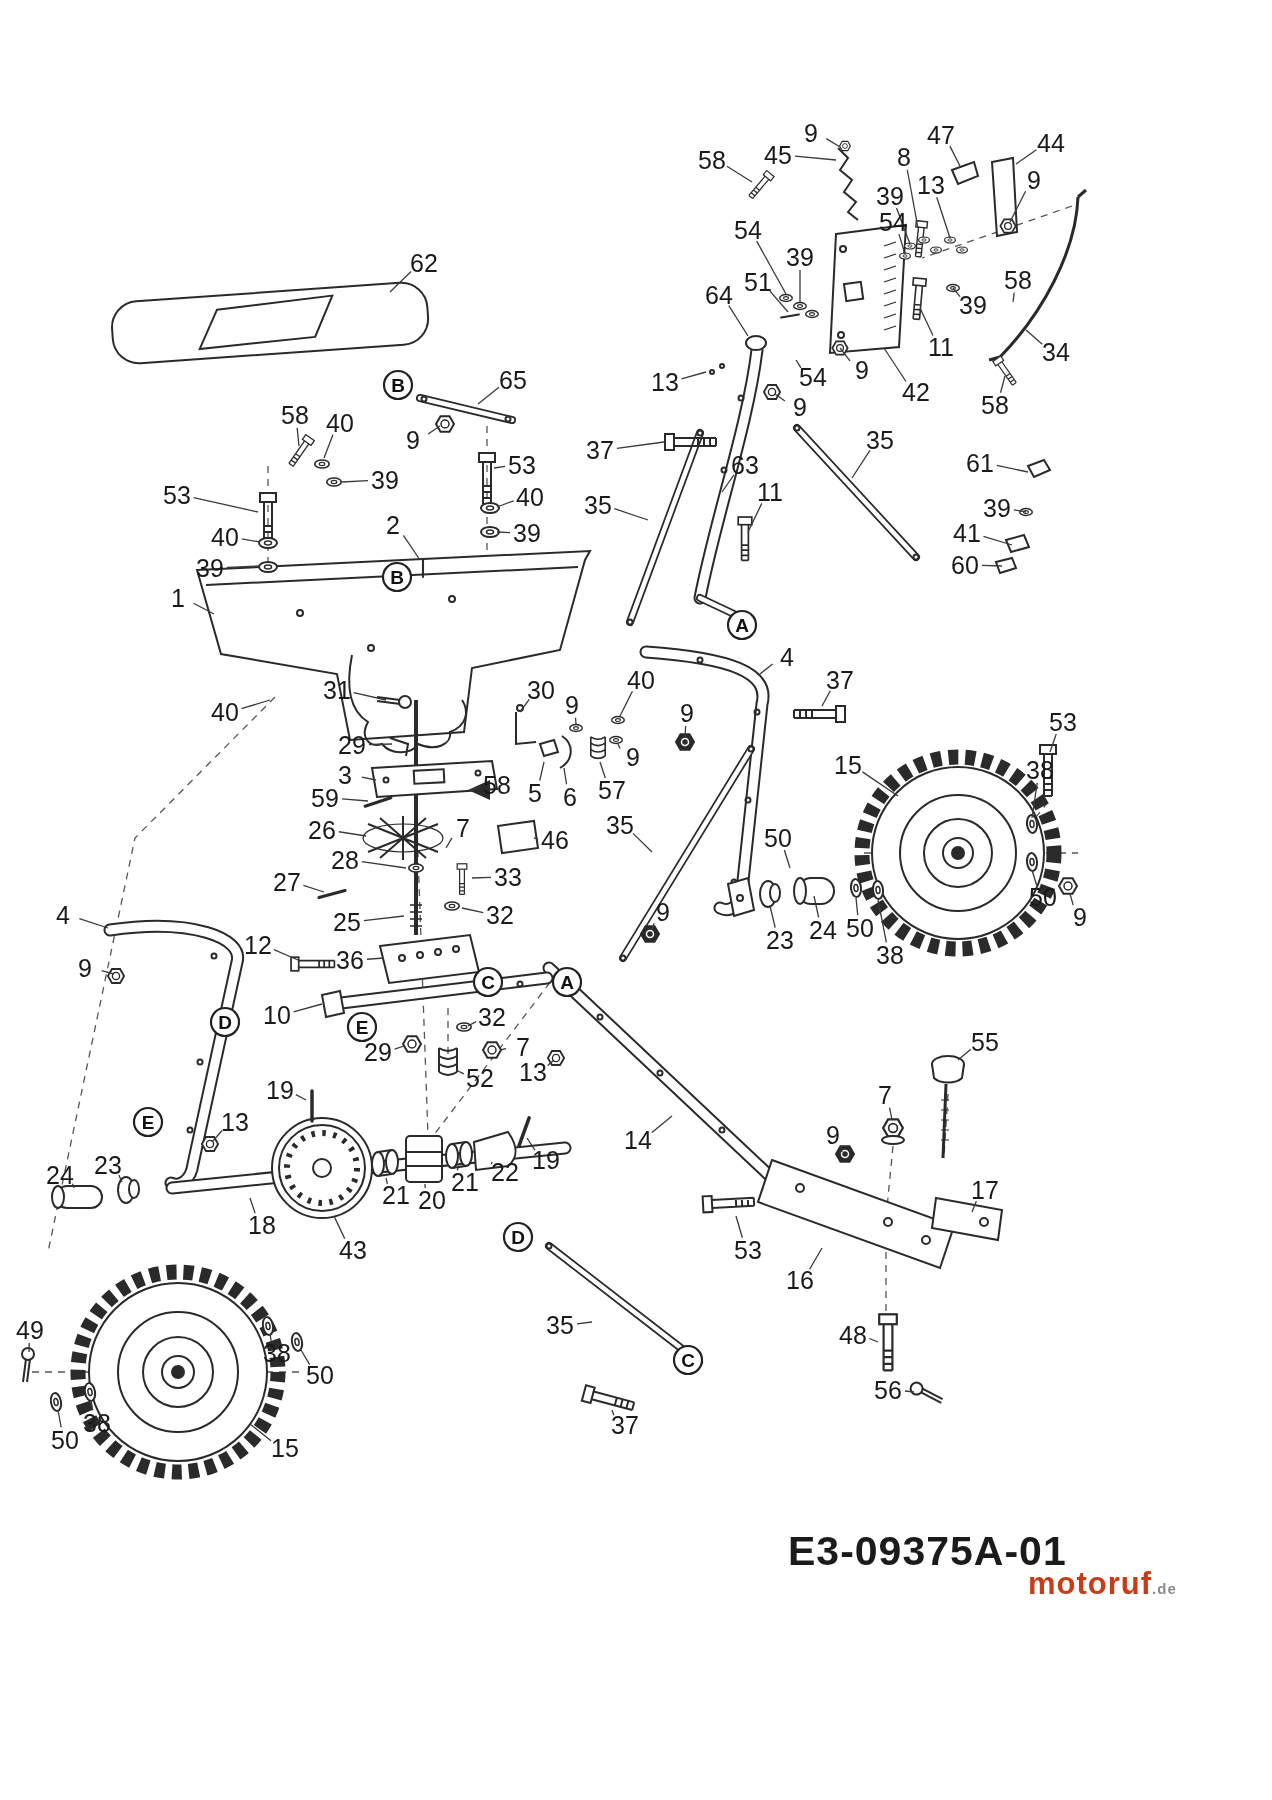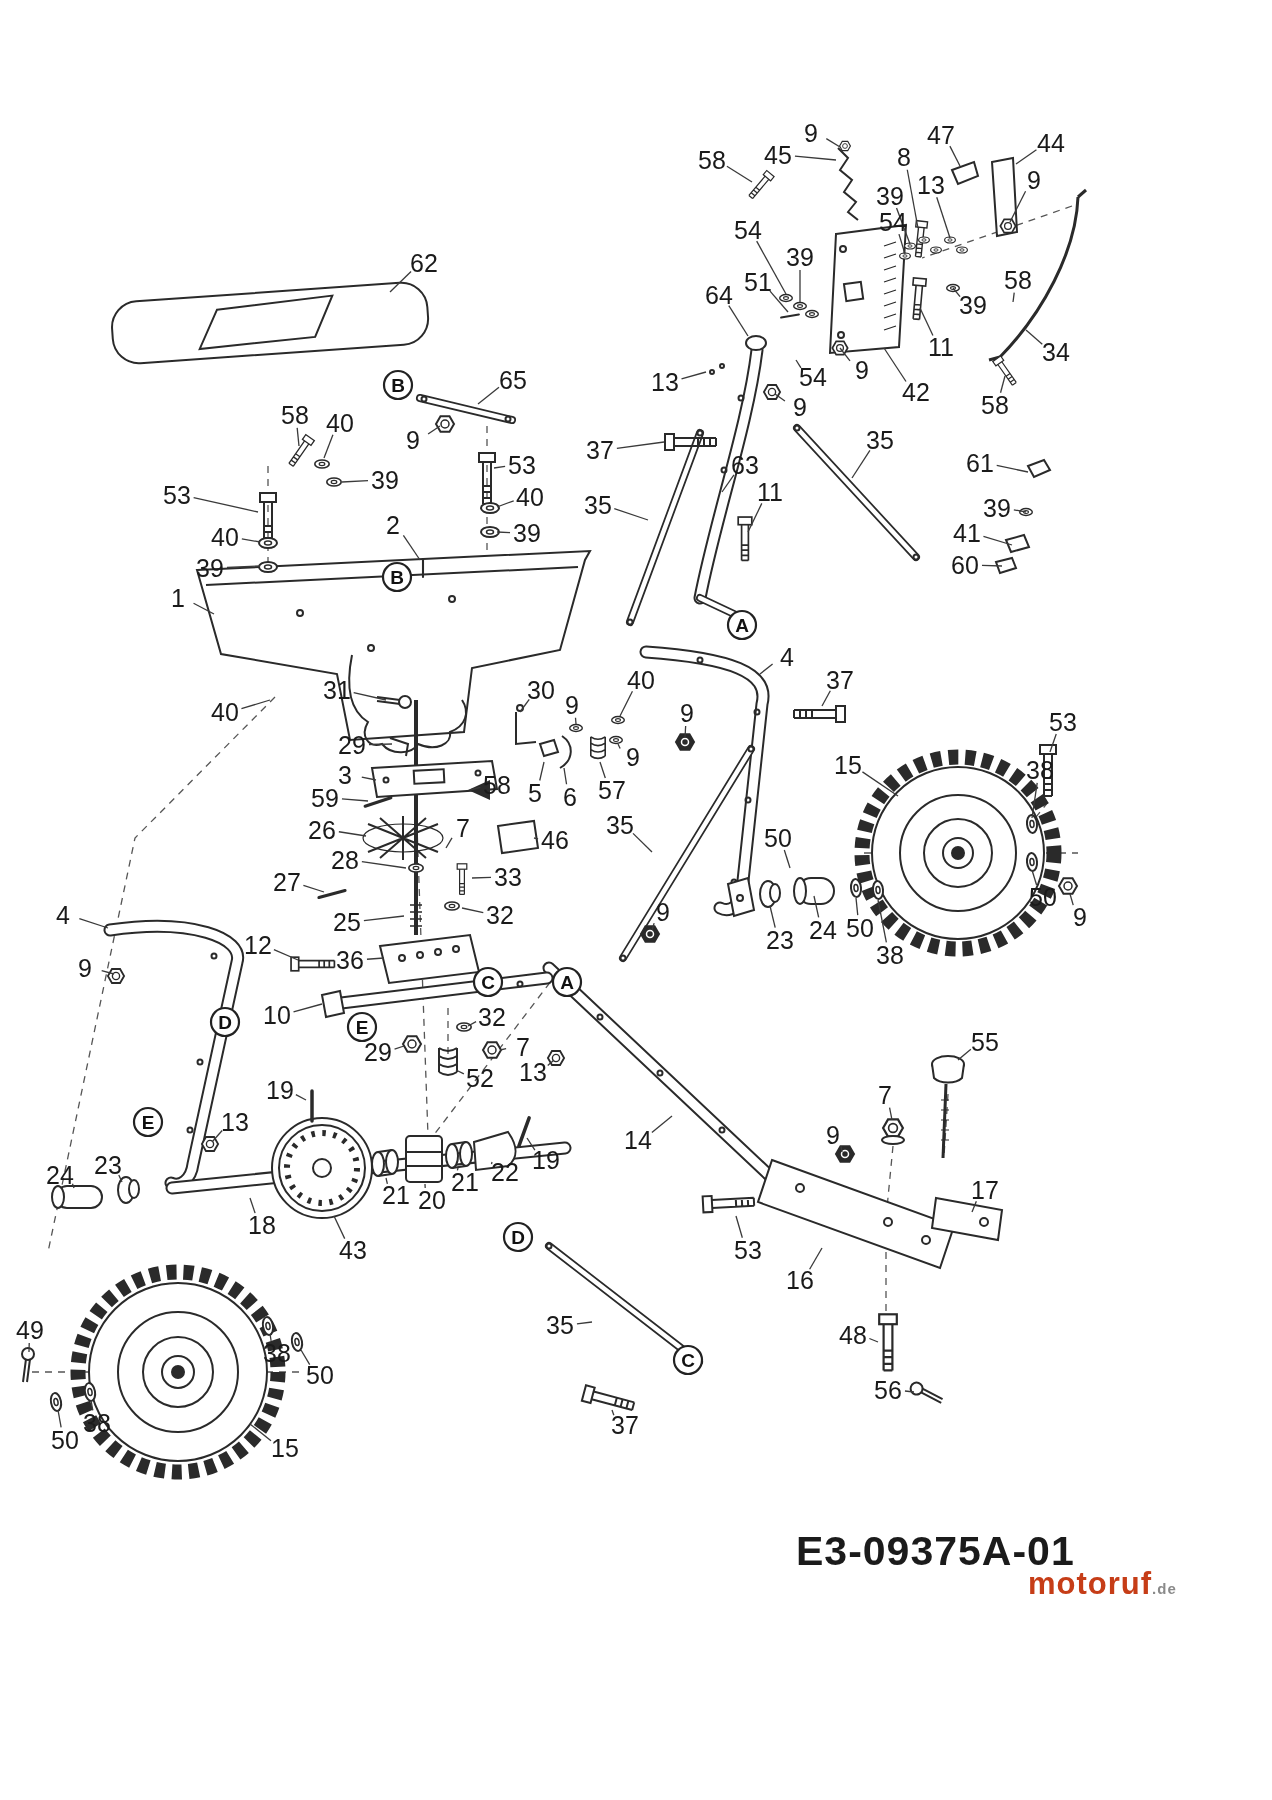--- a/index.html
+++ b/index.html
@@ -10,21 +10,21 @@
   .art{stroke:#2a2a2a;stroke-width:2;fill:none;}
   .tube-o{fill:none;stroke:#2a2a2a;stroke-width:13;stroke-linecap:round;}
   .tube-i{fill:none;stroke:#ffffff;stroke-width:9;stroke-linecap:round;}
   .bar-o{fill:none;stroke:#2a2a2a;stroke-width:8;stroke-linecap:round;}
   .bar-i{fill:none;stroke:#ffffff;stroke-width:4.5;stroke-linecap:round;}
   .callout{font:25px "Liberation Sans",sans-serif;fill:#1a1a1a;text-anchor:middle;dominant-baseline:central;}
   .leader{stroke:#3a3a3a;stroke-width:1.3;}
   .refc{fill:#fff;stroke:#222;stroke-width:2.2;}
   .reft{font:bold 19px "Liberation Sans",sans-serif;fill:#111;text-anchor:middle;dominant-baseline:central;}
   #diagram-number{position:absolute;left:788px;top:1528px;font-size:41px;font-weight:bold;
-        color:#1b1b1b;letter-spacing:1px;margin-left:8px;}
+        color:#1b1b1b;letter-spacing:1px;}
   #watermark{position:absolute;left:1028px;top:1566px;font-size:31px;font-weight:bold;
         color:#c63d17;letter-spacing:1px;}
   #watermark-tld{font-size:15px;color:#8a8a8a;font-weight:bold;}
 </style>
 </head>
 <body>
 
 <div id="page">
 
 <svg id="diagram" viewBox="0 0 1272 1800" xmlns="http://www.w3.org/2000/svg">

